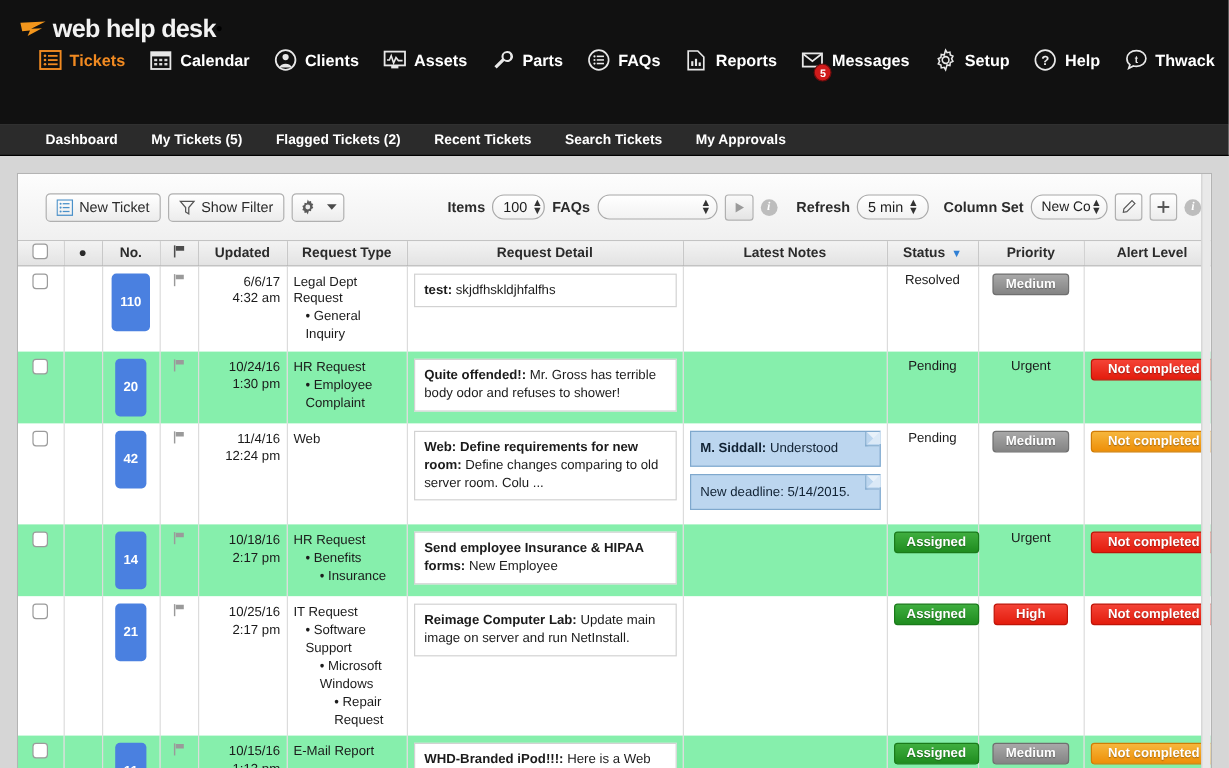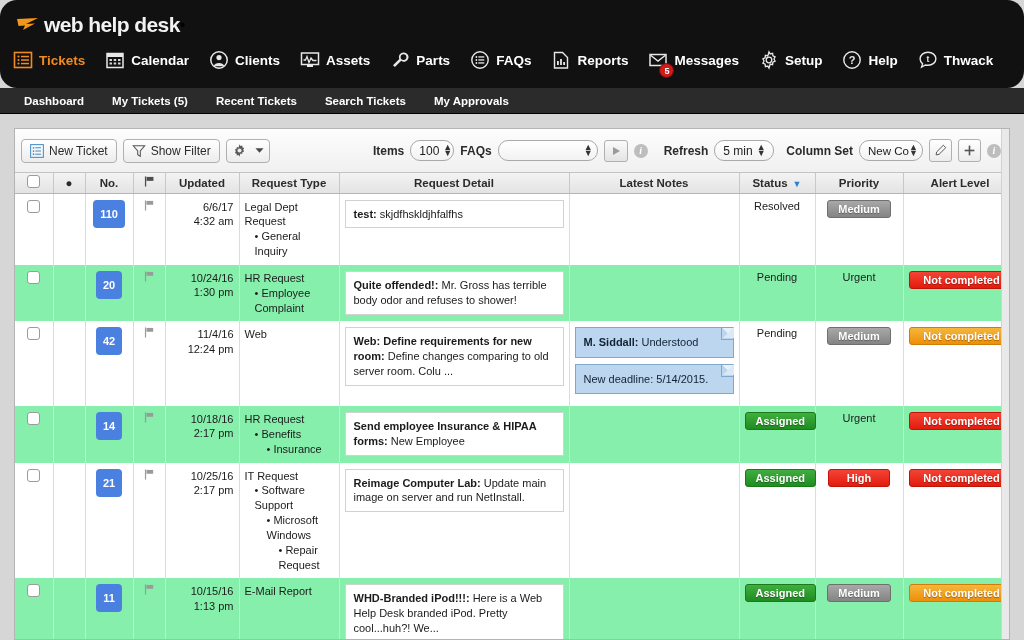--- a/index.html
+++ b/index.html
@@ -7,24 +7,23 @@
     margin: 0; padding: 0;
     width: 1024px; height: 640px;
     overflow: hidden;
     font-family: "Liberation Sans", sans-serif;
     background: #d6d6d6;
   }
 
   
   .topbar {
     background: #111111;
-    height: 88px;
+    height: 104px;
     width: 1024px;
     position: relative;
-    border-radius: 17px;
   }
   .logo-row {
     display: flex;
     align-items: center;
     padding: 9px 0 0 16px;
     height: 40px;
   }
   .logo-mark {
     width: 26px; height: 20px;
     margin-right: 2px;
@@ -34,22 +33,22 @@
     color: #f2f2f2;
     font-size: 21px;
     font-weight: bold;
     letter-spacing: -0.6px;
     line-height: 1;
     white-space: nowrap;
   }
 
   .navrow {
     display: flex;
-    align-items: center;
-    padding-left: 13px;
+    align-items: flex-start;
+    padding-left: 32px;
     height: 40px;
     gap: 0px;
   }
   .navitem {
     display: flex;
     align-items: center;
     gap: 6px;
     margin-right: 20px;
     position: relative;
     cursor: pointer;
@@ -75,21 +74,21 @@
     text-align: center;
     border: 1px solid #6e0d0d;
   }
 
   
   .tabstrip {
     background: #2b2b2b;
     height: 26px;
     display: flex;
     align-items: stretch;
-    padding-left: 10px;
+    padding-left: 24px;
     border-bottom: 1px solid #000;
   }
   .tab {
     color: #ffffff;
     font-size: 11.5px;
     font-weight: bold;
     padding: 0 14px;
     display: flex;
     align-items: center;
     cursor: pointer;
@@ -109,26 +108,26 @@
   .panel {
     background: #ffffff;
     border: 1px solid #b4b4b4;
     height: 512px;
     overflow: hidden;
     position: relative;
   }
 
   
   .toolbar {
-    height: 44px;
+    height: 56px;
     background: linear-gradient(#fdfdfd, #f0f0f0);
     border-bottom: 1px solid #c3c3c3;
     display: flex;
     align-items: center;
-    padding: 0 8px 0 6px;
+    padding: 0 8px 0 23px;
     position: relative;
   }
   .btn {
     height: 24px;
     border: 1px solid #b0b0b0;
     border-radius: 4px;
     background: linear-gradient(#ffffff, #ececec);
     display: flex;
     align-items: center;
     gap: 5px;
@@ -246,21 +245,21 @@
     display: inline-block;
     cursor: pointer;
   }
   .numbadge {
     display: inline-block;
     background: #4a80e0;
     color: #ffffff;
     font-size: 11px;
     font-weight: bold;
     border-radius: 4px;
-    padding: 8px 7px;
+    padding: 18px 7px;
     min-width: 26px;
     text-align: center;
     cursor: pointer;
   }
 
   .date { text-align: right; line-height: 1.3; color:#1b1b1b; }
   .rtype { line-height: 1.35; color:#1b1b1b; }
   .rtype .lvl1 { }
   .rtype .lvl2 { padding-left: 10px; }
   .rtype .lvl3 { padding-left: 22px; }
@@ -458,20 +457,21 @@
       </svg>
       <span class="nlabel">Thwack</span>
     </div>
 
   </div>
 </div>
 
 <div class="tabstrip">
   <div class="tab">Dashboard</div>
   <div class="tab">My Tickets (5)</div>
+  <div class="tab">Flagged Tickets (2)</div>
   <div class="tab">Recent Tickets</div>
   <div class="tab">Search Tickets</div>
   <div class="tab">My Approvals</div>
 </div>
 
 <div class="page">
   <div class="panel">
 
     <div class="toolbar">
 

